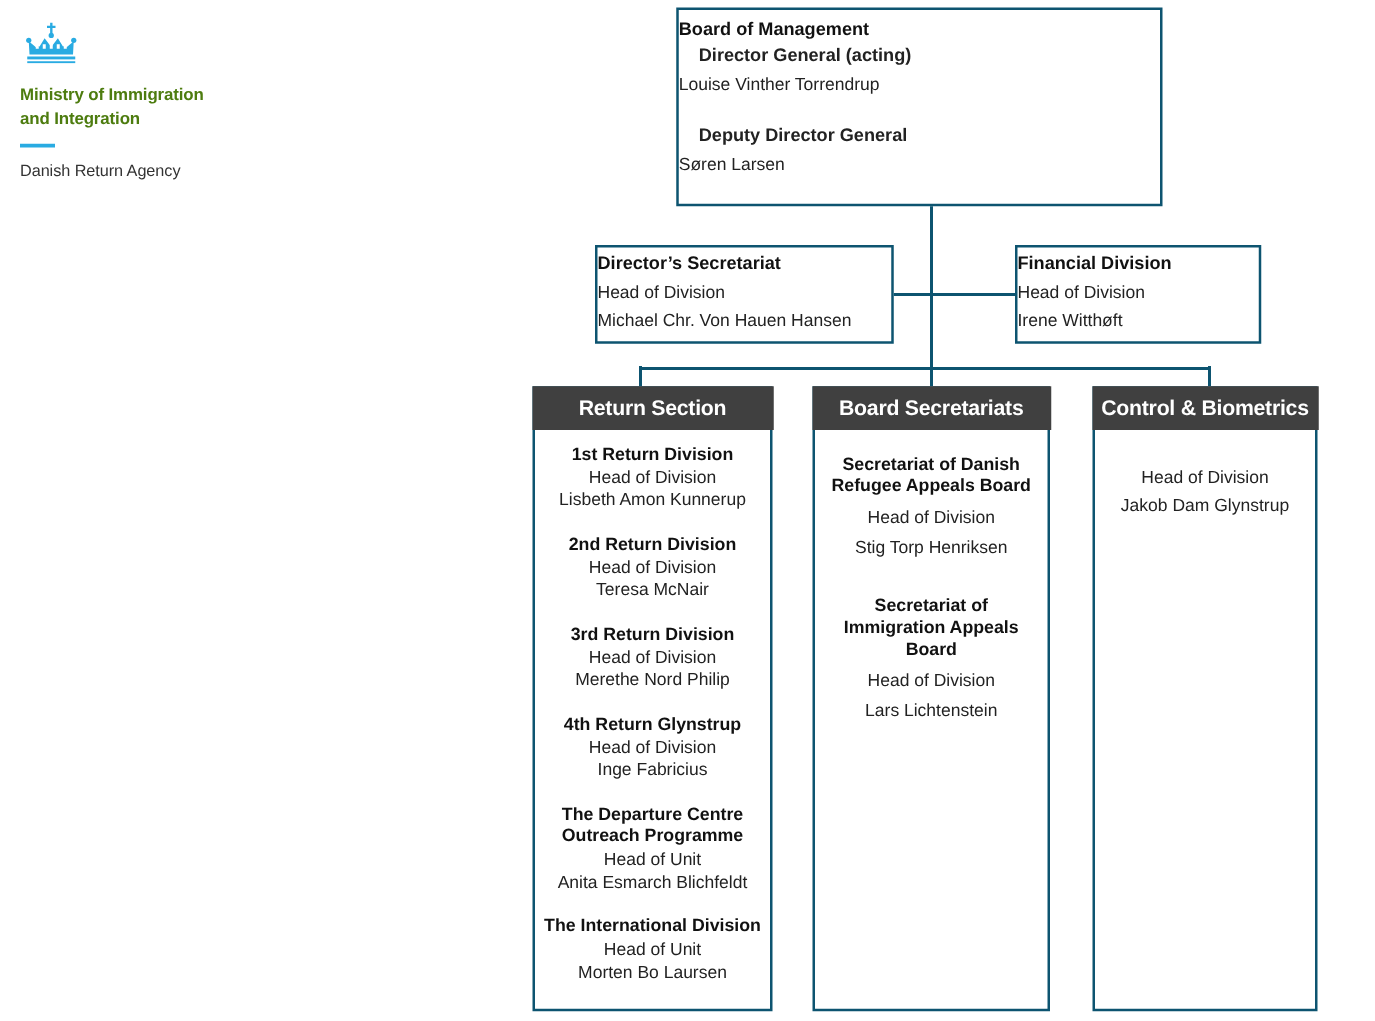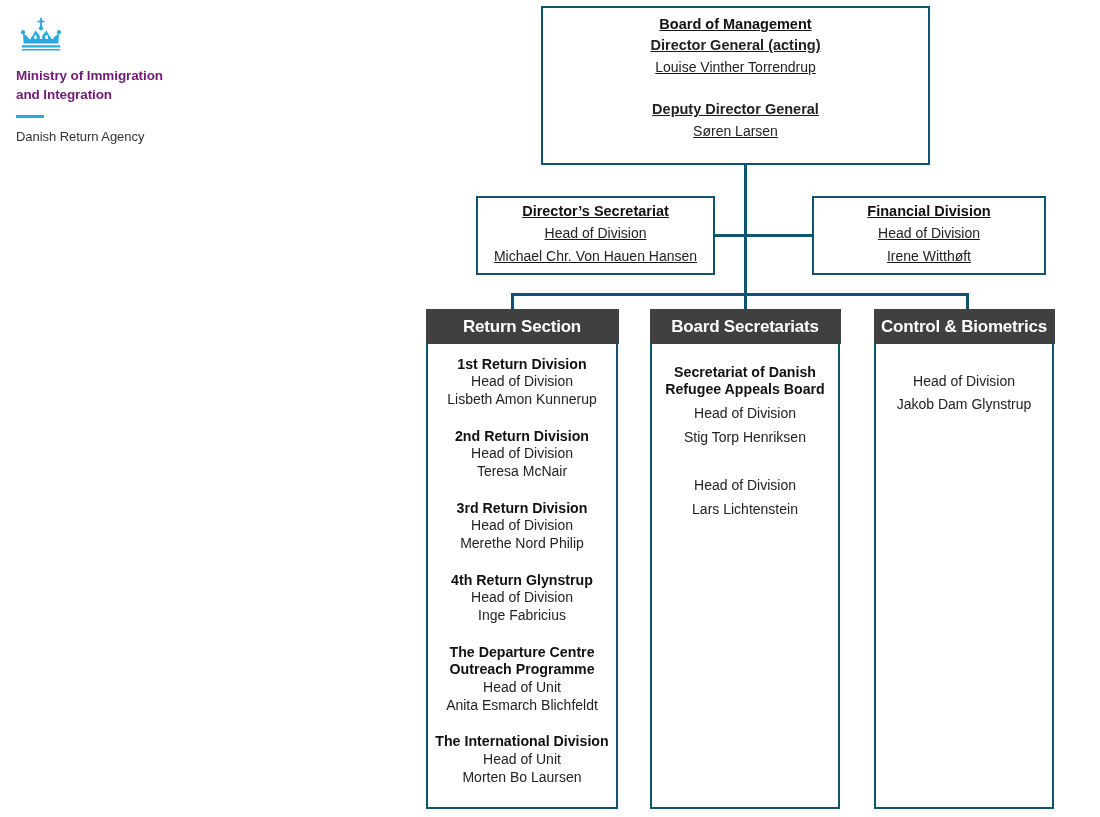--- a/index.html
+++ b/index.html
@@ -21,21 +21,21 @@
     position: absolute;
     left: 16px; top: 18px;
     width: 250px;
   }
   #crown-icon { display: block; margin-left: 2px; }
   #ministry-name {
     margin-top: 12px;
     font-size: 13.5px;
     font-weight: bold;
     line-height: 1.42;
-    color: #701a75;
+    color: #4d7c0f;
     letter-spacing: -0.1px;
     max-width: 160px;
   }
   #logo-divider {
     margin-top: 11px;
     width: 28px; height: 2.5px;
     background: #29abe2;
   }
   #agency-name {
     margin-top: 11px;
@@ -50,22 +50,21 @@
     position: absolute; left: 0; top: 0;
     width: 1100px; height: 817px;
     pointer-events: none;
   }
 
   
   .orgbox {
     position: absolute;
     background: #ffffff;
     border: 2.5px solid #0d5470;
-    text-align: center;
-    text-decoration: underline;
+    text-align: left;
   }
   .box-title {
     font-weight: bold;
     font-size: 14.5px;
     color: #111111;
   }
   .box-role {
     font-size: 14px;
     color: #222222;
   }
@@ -74,33 +73,33 @@
     color: #222222;
   }
 
   
   #box-board-of-management {
     left: 541px; top: 6px;
     width: 389px; height: 159px;
     padding-top: 8px;
   }
   #box-board-of-management .box-title { margin-bottom: 5px; }
-  #box-board-of-management .box-role   { font-weight: bold; font-size: 14.5px; }
+  #box-board-of-management .box-role   { font-weight: bold; font-size: 14.5px; padding-left: 16px; }
   #box-board-of-management .box-person { margin-top: 6px; }
   .bom-gap { height: 26px; }
 
   
   #box-directors-secretariat {
     left: 476px; top: 196px;
     width: 239px; height: 79px;
     padding-top: 5px;
   }
   #box-financial-division {
     left: 812px; top: 196px;
-    width: 234px; height: 79px;
+    width: 197px; height: 79px;
     padding-top: 5px;
   }
   .lvl2 .box-role   { margin-top: 6px; }
   .lvl2 .box-person { margin-top: 7px; line-height: 1.18; }
 
   
   .column {
     position: absolute;
     top: 309px;
     height: 500px;
@@ -275,20 +274,21 @@
   <div class="column-header">Board Secretariats</div>
   <div class="column-body">
 
     <div class="unit">
       <div class="unit-name">Secretariat of Danish Refugee Appeals Board</div>
       <div class="unit-role">Head of Division</div>
       <div class="unit-person">Stig Torp Henriksen</div>
     </div>
 
     <div class="unit">
+      <div class="unit-name">Secretariat of Immigration Appeals Board</div>
       <div class="unit-role">Head of Division</div>
       <div class="unit-person">Lars Lichtenstein</div>
     </div>
 
   </div>
 </div>
 
 <div class="column" id="column-control-biometrics">
   <div class="column-header">Control &amp; Biometrics</div>
   <div class="column-body">

